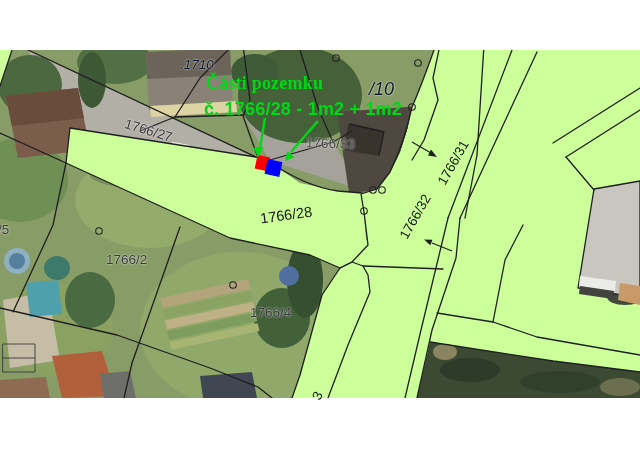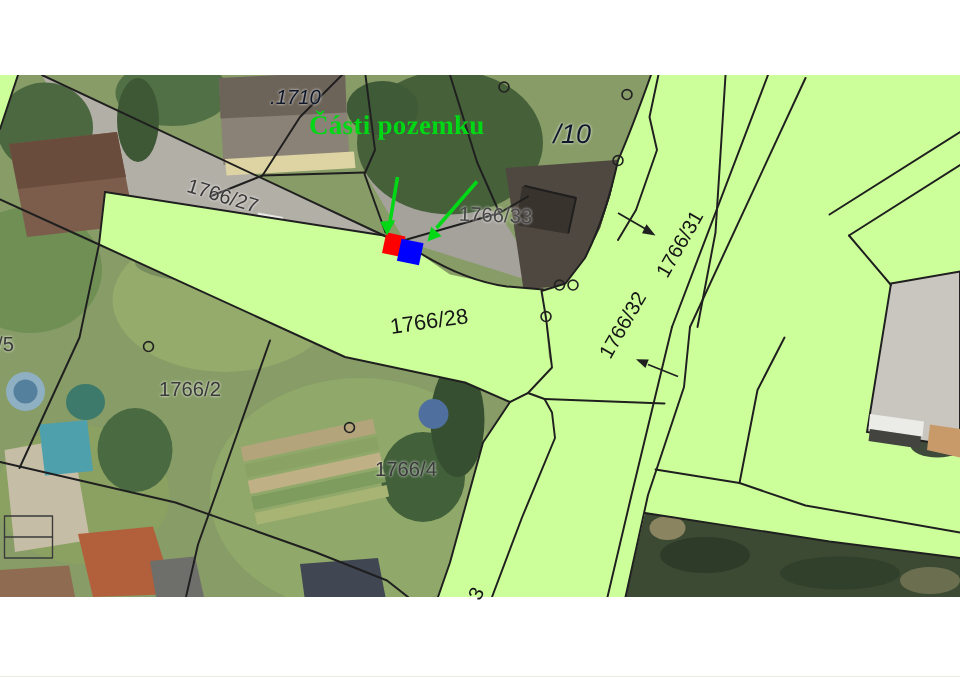--- a/index.html
+++ b/index.html
@@ -200,14 +200,15 @@
 <div class="plabel" style="left:124px;top:124px;transform:rotate(17deg);">1766/27</div>
 <div class="plabel ongreen" style="left:260px;top:208px;font-size:14.5px;transform:rotate(-8deg);">1766/28</div>
 <div class="plabel" style="left:78px;top:253px;margin-left:28px;">1766/2</div>
 <div class="plabel" style="left:210px;top:306px;margin-left:40px;">1766/4</div>
 <div class="plabel ongreen rot-center" style="left:429px;top:156px;transform:rotate(-60deg);">1766/31</div>
 <div class="plabel ongreen rot-center" style="left:391px;top:210px;transform:rotate(-60deg);">1766/32</div>
 <div class="plabel" style="left:-2px;top:223px;">/5</div>
 <div class="plabel ongreen" style="left:314px;top:389px;transform:rotate(-65deg);">3</div>
 
 <div class="anno" style="left:206px;top:74px;color:#00d816;font-family:Liberation Serif, serif;">Části pozemku</div>
+<div class="anno" style="left:204px;top:100px;color:#00d816;">č. 1766/28 - 1m2 + 1m2</div>
 
 </div>
 
 </body></html>

